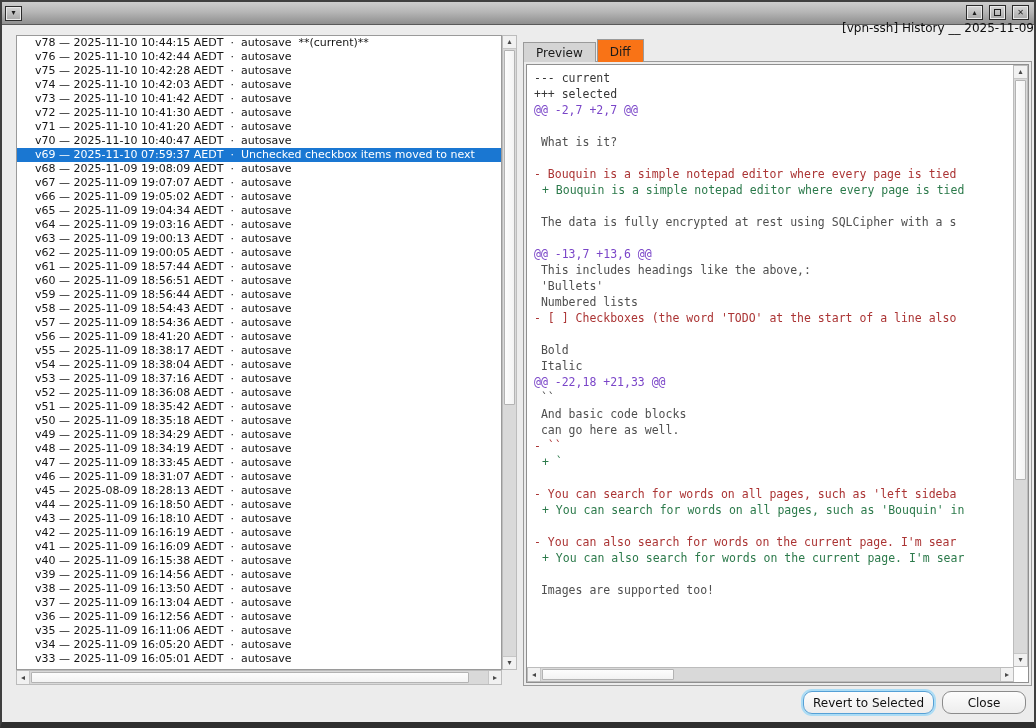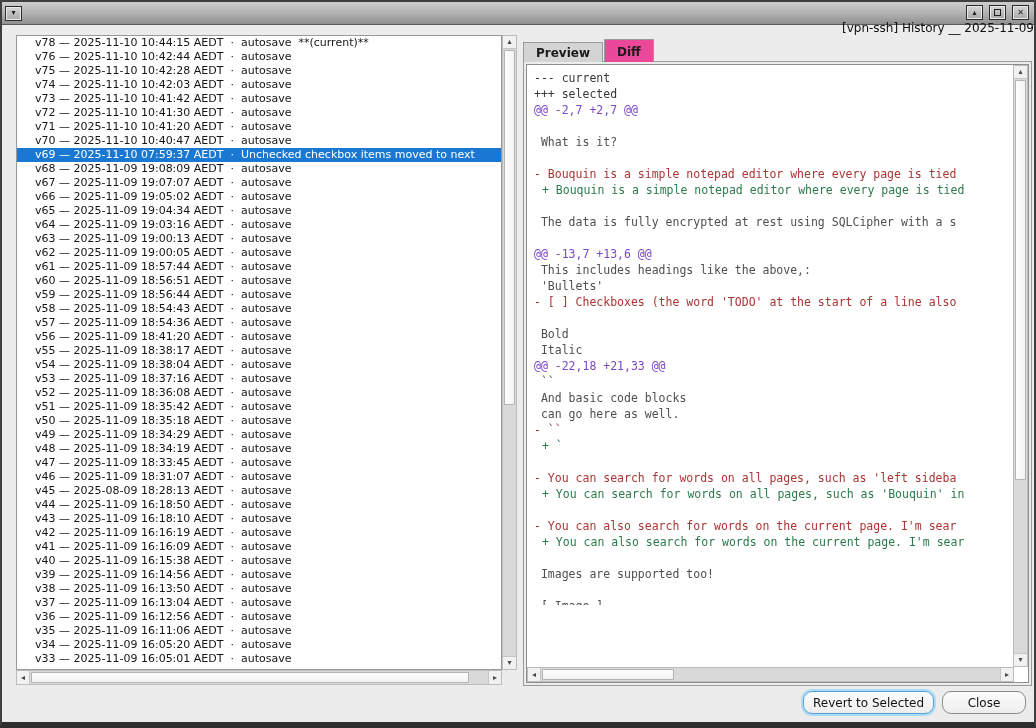--- a/index.html
+++ b/index.html
@@ -63,23 +63,23 @@
   }
   .lrow.sel{background:#1a77d2;color:#ffffff;}
   .left-pane .vscroll{position:absolute;right:0;top:0;height:635px;}
   .left-pane .hscroll{position:absolute;left:0;bottom:0;width:486px;}
   
   .right-pane{position:absolute;left:521px;top:37px;width:509px;height:647px;}
   .tabs{position:absolute;left:0;top:0;height:23px;display:flex;align-items:flex-end;z-index:2;}
   .tab{
     font-size:12px;color:#1a1a1a;padding:3px 12px 4px 12px;
     border:1px solid #9a9a9a;border-bottom:none;margin-right:1px;
-    background:#d4d4d4;height:20px;font-weight:bold;
-  }
-  .tab.active{background:#ec4899;height:23px;padding-top:5px;position:relative;z-index:3;}
+    background:#d4d4d4;height:20px;
+  }
+  .tab.active{background:#f97316;height:23px;padding-top:5px;position:relative;z-index:3;}
   .nb-body{
     position:absolute;left:0;top:22px;width:509px;height:625px;
     background:#ececec;border:1px solid #9a9a9a;padding:2px;z-index:1;
   }
   .diff-box{position:relative;width:503px;height:619px;background:#ffffff;border:1px solid #8f8f8f;}
   .diff-text{
     position:absolute;left:0;top:0;width:487px;height:540px;
     overflow:hidden;padding:5px 0 0 7px;
     font-family:"DejaVu Sans Mono","Liberation Mono",monospace;
     font-size:11.5px;
@@ -204,20 +204,21 @@
             <div class="dl ctx"> What is it?</div>
             <div class="dl blank">&nbsp;</div>
             <div class="dl del">- Bouquin is a simple notepad editor where every page is tied</div>
             <div class="dl add">+ Bouquin is a simple notepad editor where every page is tied</div>
             <div class="dl blank">&nbsp;</div>
             <div class="dl ctx"> The data is fully encrypted at rest using SQLCipher with a s</div>
             <div class="dl blank">&nbsp;</div>
             <div class="dl hunk">@@ -13,7 +13,6 @@</div>
             <div class="dl ctx"> This includes headings like the above,:</div>
             <div class="dl ctx"> 'Bullets'</div>
+            <div class="dl ctx"> Numbered lists</div>
             <div class="dl del">- [ ] Checkboxes (the word 'TODO' at the start of a line also</div>
             <div class="dl blank">&nbsp;</div>
             <div class="dl ctx"> Bold</div>
             <div class="dl ctx"> Italic</div>
             <div class="dl hunk">@@ -22,18 +21,33 @@</div>
             <div class="dl ctx"> ``</div>
             <div class="dl ctx"> And basic code blocks</div>
             <div class="dl ctx"> can go here as well.</div>
             <div class="dl del">- ``</div>
             <div class="dl add">+ `</div>

